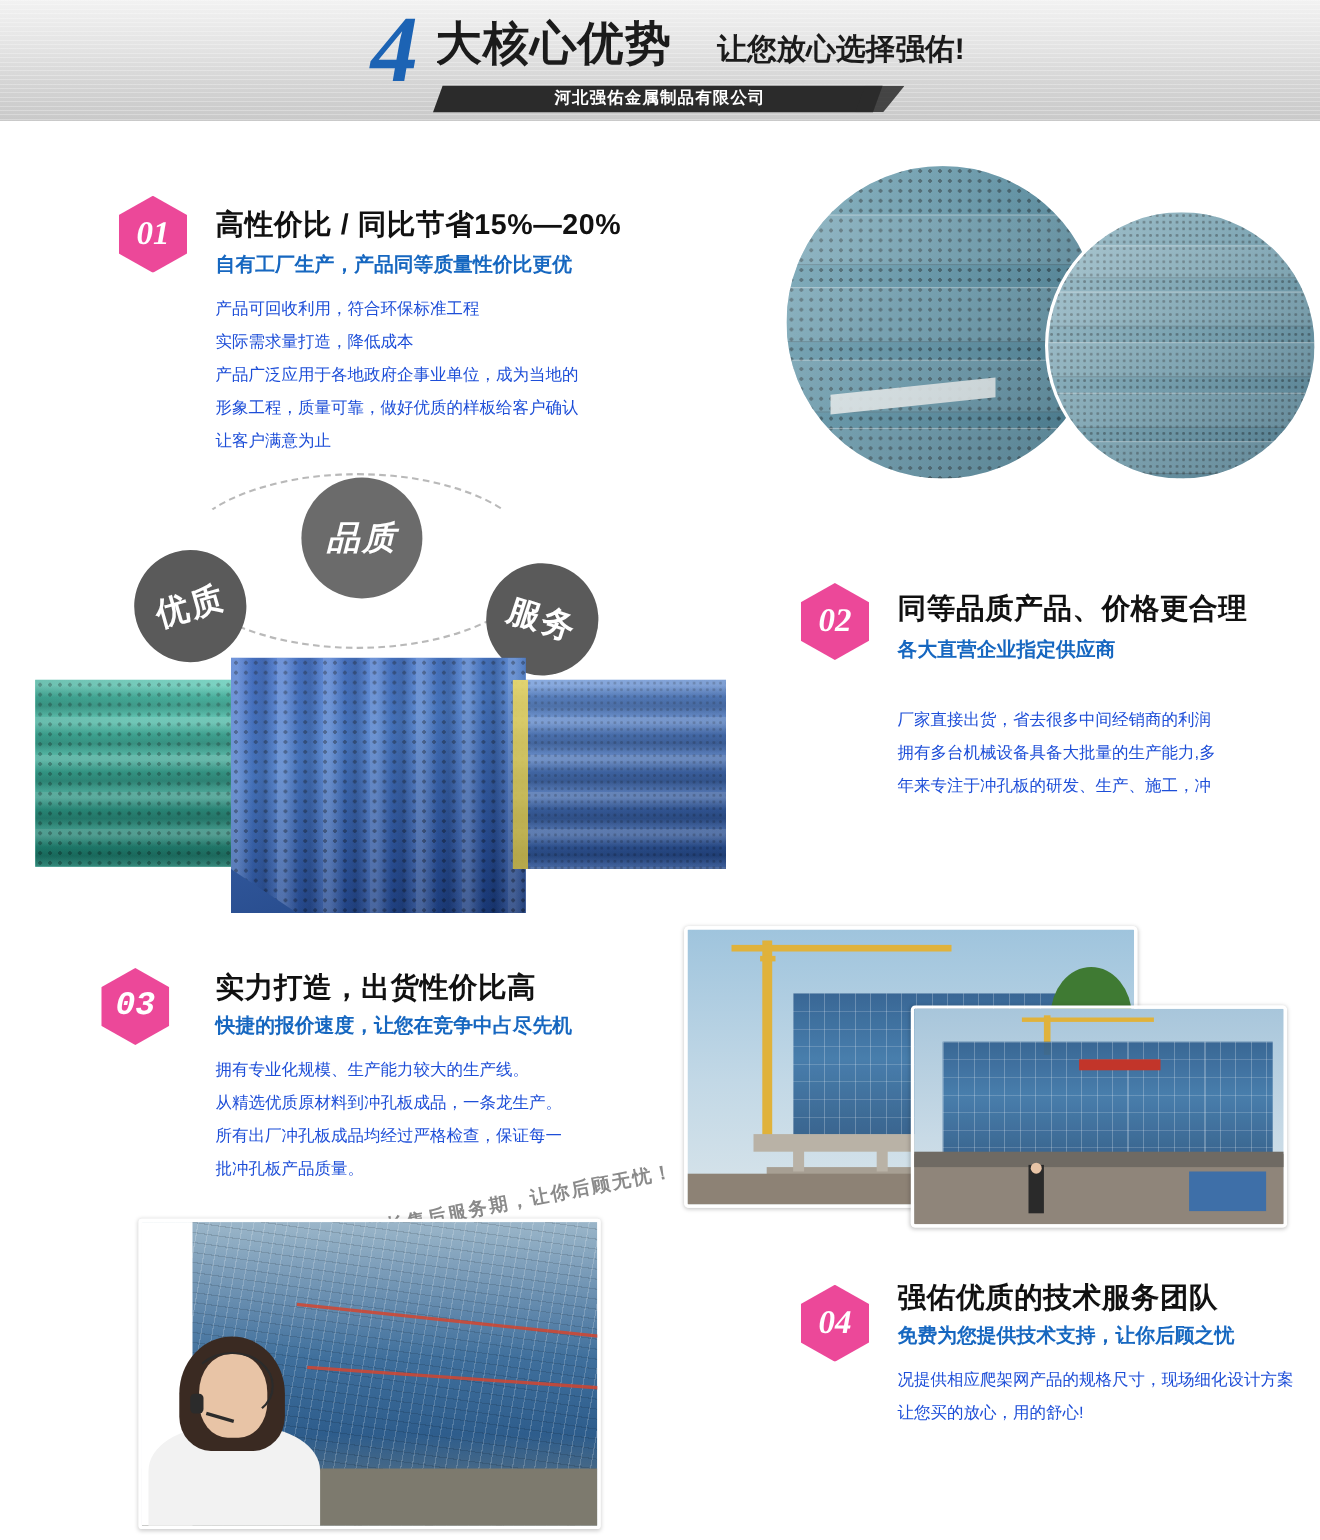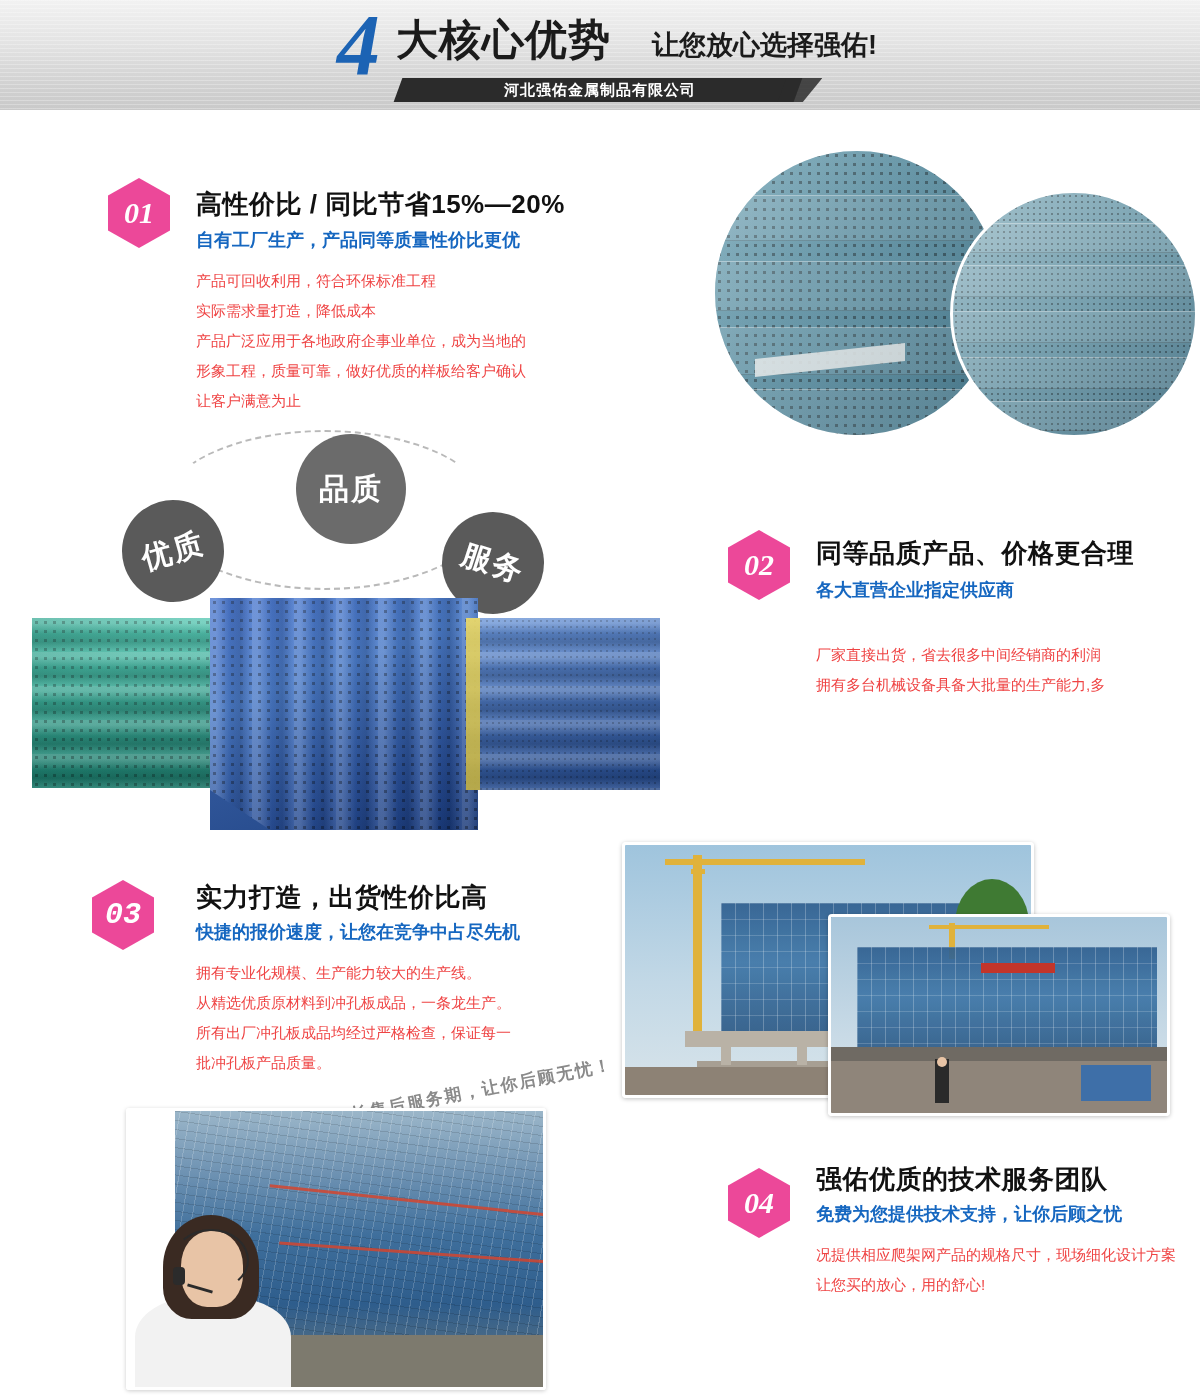--- a/index.html
+++ b/index.html
@@ -133,21 +133,21 @@
   .title-sub {
     position: absolute;
     font-size: 18px;
     font-weight: bold;
     color: #1667c0;
     white-space: nowrap;
   }
   .body-text {
     position: absolute;
     font-size: 15px;
-    color: #ef4444;
+    color: #1d4ed8;
     line-height: 30px;
   }
   .body-text div { white-space: nowrap; }
 
   
   .perf {
     background-image: radial-gradient(circle, rgba(0,0,0,.40) 1.6px, rgba(0,0,0,0) 1.9px);
     background-size: 9px 9px;
   }
   .perf-sm {
@@ -347,21 +347,21 @@
     <div class="sheet-band" style="top:118px; height:32px;"></div>
     <div class="sheet-band" style="top:164px; height:32px;"></div>
     <div class="sheet-band" style="top:208px; height:30px;"></div>
     <div style="position:absolute; inset:0; background:linear-gradient(140deg, rgba(255,255,255,.2), rgba(0,0,0,.1));"></div>
   </div>
 
   <div class="dashed-arc" style="left:160px; top:430px; width:330px; height:160px; transform:rotate(0deg);"></div>
   <div class="qcircle dark" style="left:122px; top:500px; width:102px; height:102px; transform:rotate(-16deg);">
     <span>优质</span>
   </div>
-  <div class="qcircle" style="left:296px; top:434px; width:110px; height:110px;">
+  <div class="qcircle" style="left:274px; top:434px; width:110px; height:110px;font-style:italic;">
     <span>品质</span>
   </div>
   <div class="qcircle dark" style="left:442px; top:512px; width:102px; height:102px; transform:rotate(18deg);">
     <span>服务</span>
   </div>
 
   <div class="photo ph-green" style="left:32px; top:618px; width:190px; height:170px;">
     <div class="wave-h"></div>
     <div class="perf" style="position:absolute; inset:0; opacity:.7;"></div>
     <div style="position:absolute; inset:0; background:linear-gradient(200deg, rgba(255,255,255,.15), rgba(0,0,0,.2));"></div>
@@ -378,20 +378,21 @@
     <div style="position:absolute; left:0; top:0; width:14px; height:100%; background:#e8d24a; opacity:.9;"></div>
     <div style="position:absolute; inset:0; background:linear-gradient(170deg, rgba(255,255,255,.14), rgba(0,0,0,.2));"></div>
   </div>
 
   <div class="hex" style="left:728px; top:530px;">02</div>
   <div class="title-main" style="left:816px; top:536px;">同等品质产品、价格更合理</div>
   <div class="title-sub" style="left:816px; top:578px;">各大直营企业指定供应商</div>
   <div class="body-text" style="left:816px; top:640px;">
     <div>厂家直接出货，省去很多中间经销商的利润</div>
     <div>拥有多台机械设备具备大批量的生产能力,多</div>
+    <div>年来专注于冲孔板的研发、生产、施工，冲</div>
   </div>
 
   <div class="hex" style="left:92px; top:880px;font-family:Liberation Mono, monospace;">03</div>
   <div class="title-main" style="left:196px; top:880px;">实力打造，出货性价比高</div>
   <div class="title-sub" style="left:196px; top:920px;">快捷的报价速度，让您在竞争中占尽先机</div>
   <div class="body-text" style="left:196px; top:958px;">
     <div>拥有专业化规模、生产能力较大的生产线。</div>
     <div>从精选优质原材料到冲孔板成品，一条龙生产。</div>
     <div>所有出厂冲孔板成品均经过严格检查，保证每一</div>
     <div>批冲孔板产品质量。</div>

